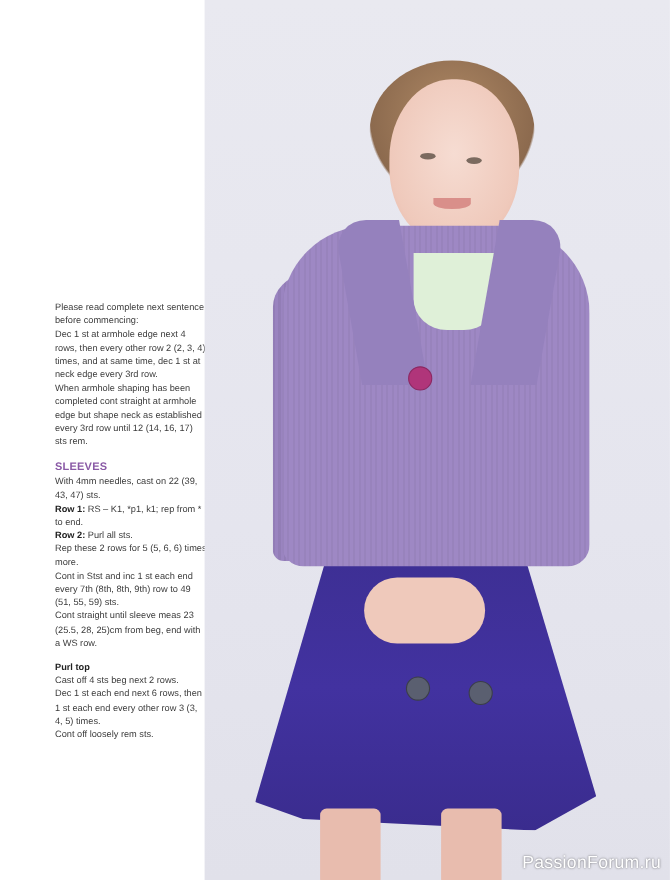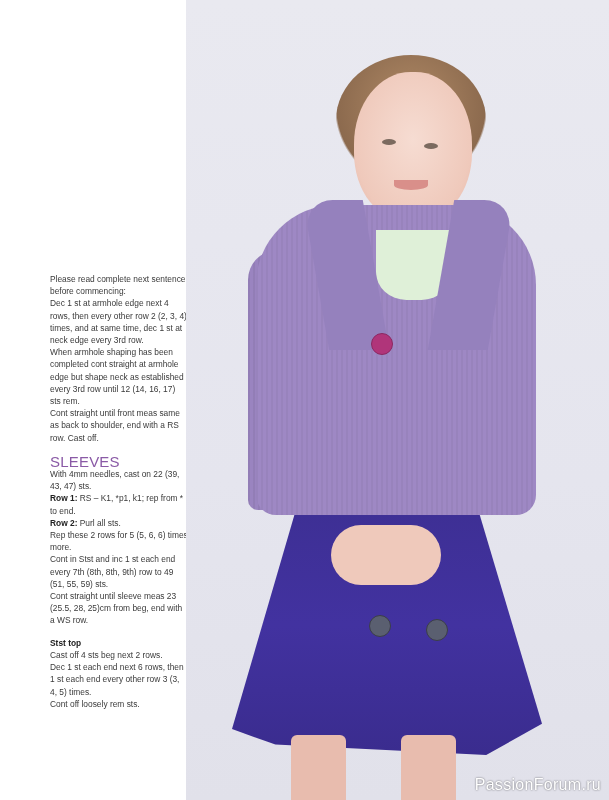--- a/index.html
+++ b/index.html
@@ -8,21 +8,21 @@
     background: #ffffff;
     font-family: "Liberation Sans", sans-serif;
   }
   .page { position: absolute; inset: 0; }
   .text-column {
     position: absolute; left: 50px; top: 249px; width: 138px;
     font-size: 8.4px; line-height: 12.2px; color: #3a3a3a; margin-top: 24px;
   }
   .text-column p { margin: 0; }
   .section-heading {
-    color: #8a5aa6; font-weight: normal; font-size: 15px;
+    color: #8a5aa6; font-weight: bold; font-size: 10px;
     margin-top: 12px !important; letter-spacing: 0.2px;
   }
   .sub-heading { color: #222; font-weight: bold; margin-top: 10px !important; }
   .bold { font-weight: bold; color: #222; }
 
   .photo {
     position: absolute; left: 186px; top: 0; width: 423px; height: 800px;
     background: linear-gradient(180deg, #e9e9f0 0%, #e5e5ee 60%, #e1e1ea 100%);
     overflow: hidden;
   }
@@ -103,31 +103,30 @@
 </style>
 </head>
 <body>
 
 <div class="page">
 
   <div class="text-column">
     <p>Please read complete next sentence before commencing:</p>
     <p>Dec 1 st at armhole edge next 4 rows, then every other row 2 (2, 3, 4) times, and at same time, dec 1 st at neck edge every 3rd row.</p>
     <p>When armhole shaping has been completed cont straight at armhole edge but shape neck as established every 3rd row until 12 (14, 16, 17) sts rem.</p>
-    <p>Cont straight until front meas same as back to shoulder, end with a RS row. Cast off.</p>
 
     <p class="section-heading">SLEEVES</p>
     <p>With 4mm needles, cast on 22 (39, 43, 47) sts.</p>
     <p><span class="bold">Row 1:</span><span> RS – K1, *p1, k1; rep from * to end.</span></p>
     <p><span class="bold">Row 2:</span><span> Purl all sts.</span></p>
     <p>Rep these 2 rows for 5 (5, 6, 6) times more.</p>
     <p>Cont in Stst and inc 1 st each end every 7th (8th, 8th, 9th) row to 49 (51, 55, 59) sts.</p>
     <p>Cont straight until sleeve meas 23 (25.5, 28, 25)cm from beg, end with a WS row.</p>
 
-    <p class="sub-heading">Stst top</p>
+    <p class="sub-heading">Purl top</p>
     <p>Cast off 4 sts beg next 2 rows.</p>
     <p>Dec 1 st each end next 6 rows, then 1 st each end every other row 3 (3, 4, 5) times.</p>
     <p>Cont off loosely rem sts.</p>
   </div>
 
   <div class="photo">
     <div class="hair"></div>
     <div class="neck"></div>
     <div class="face">
       <div class="eye l"></div>

